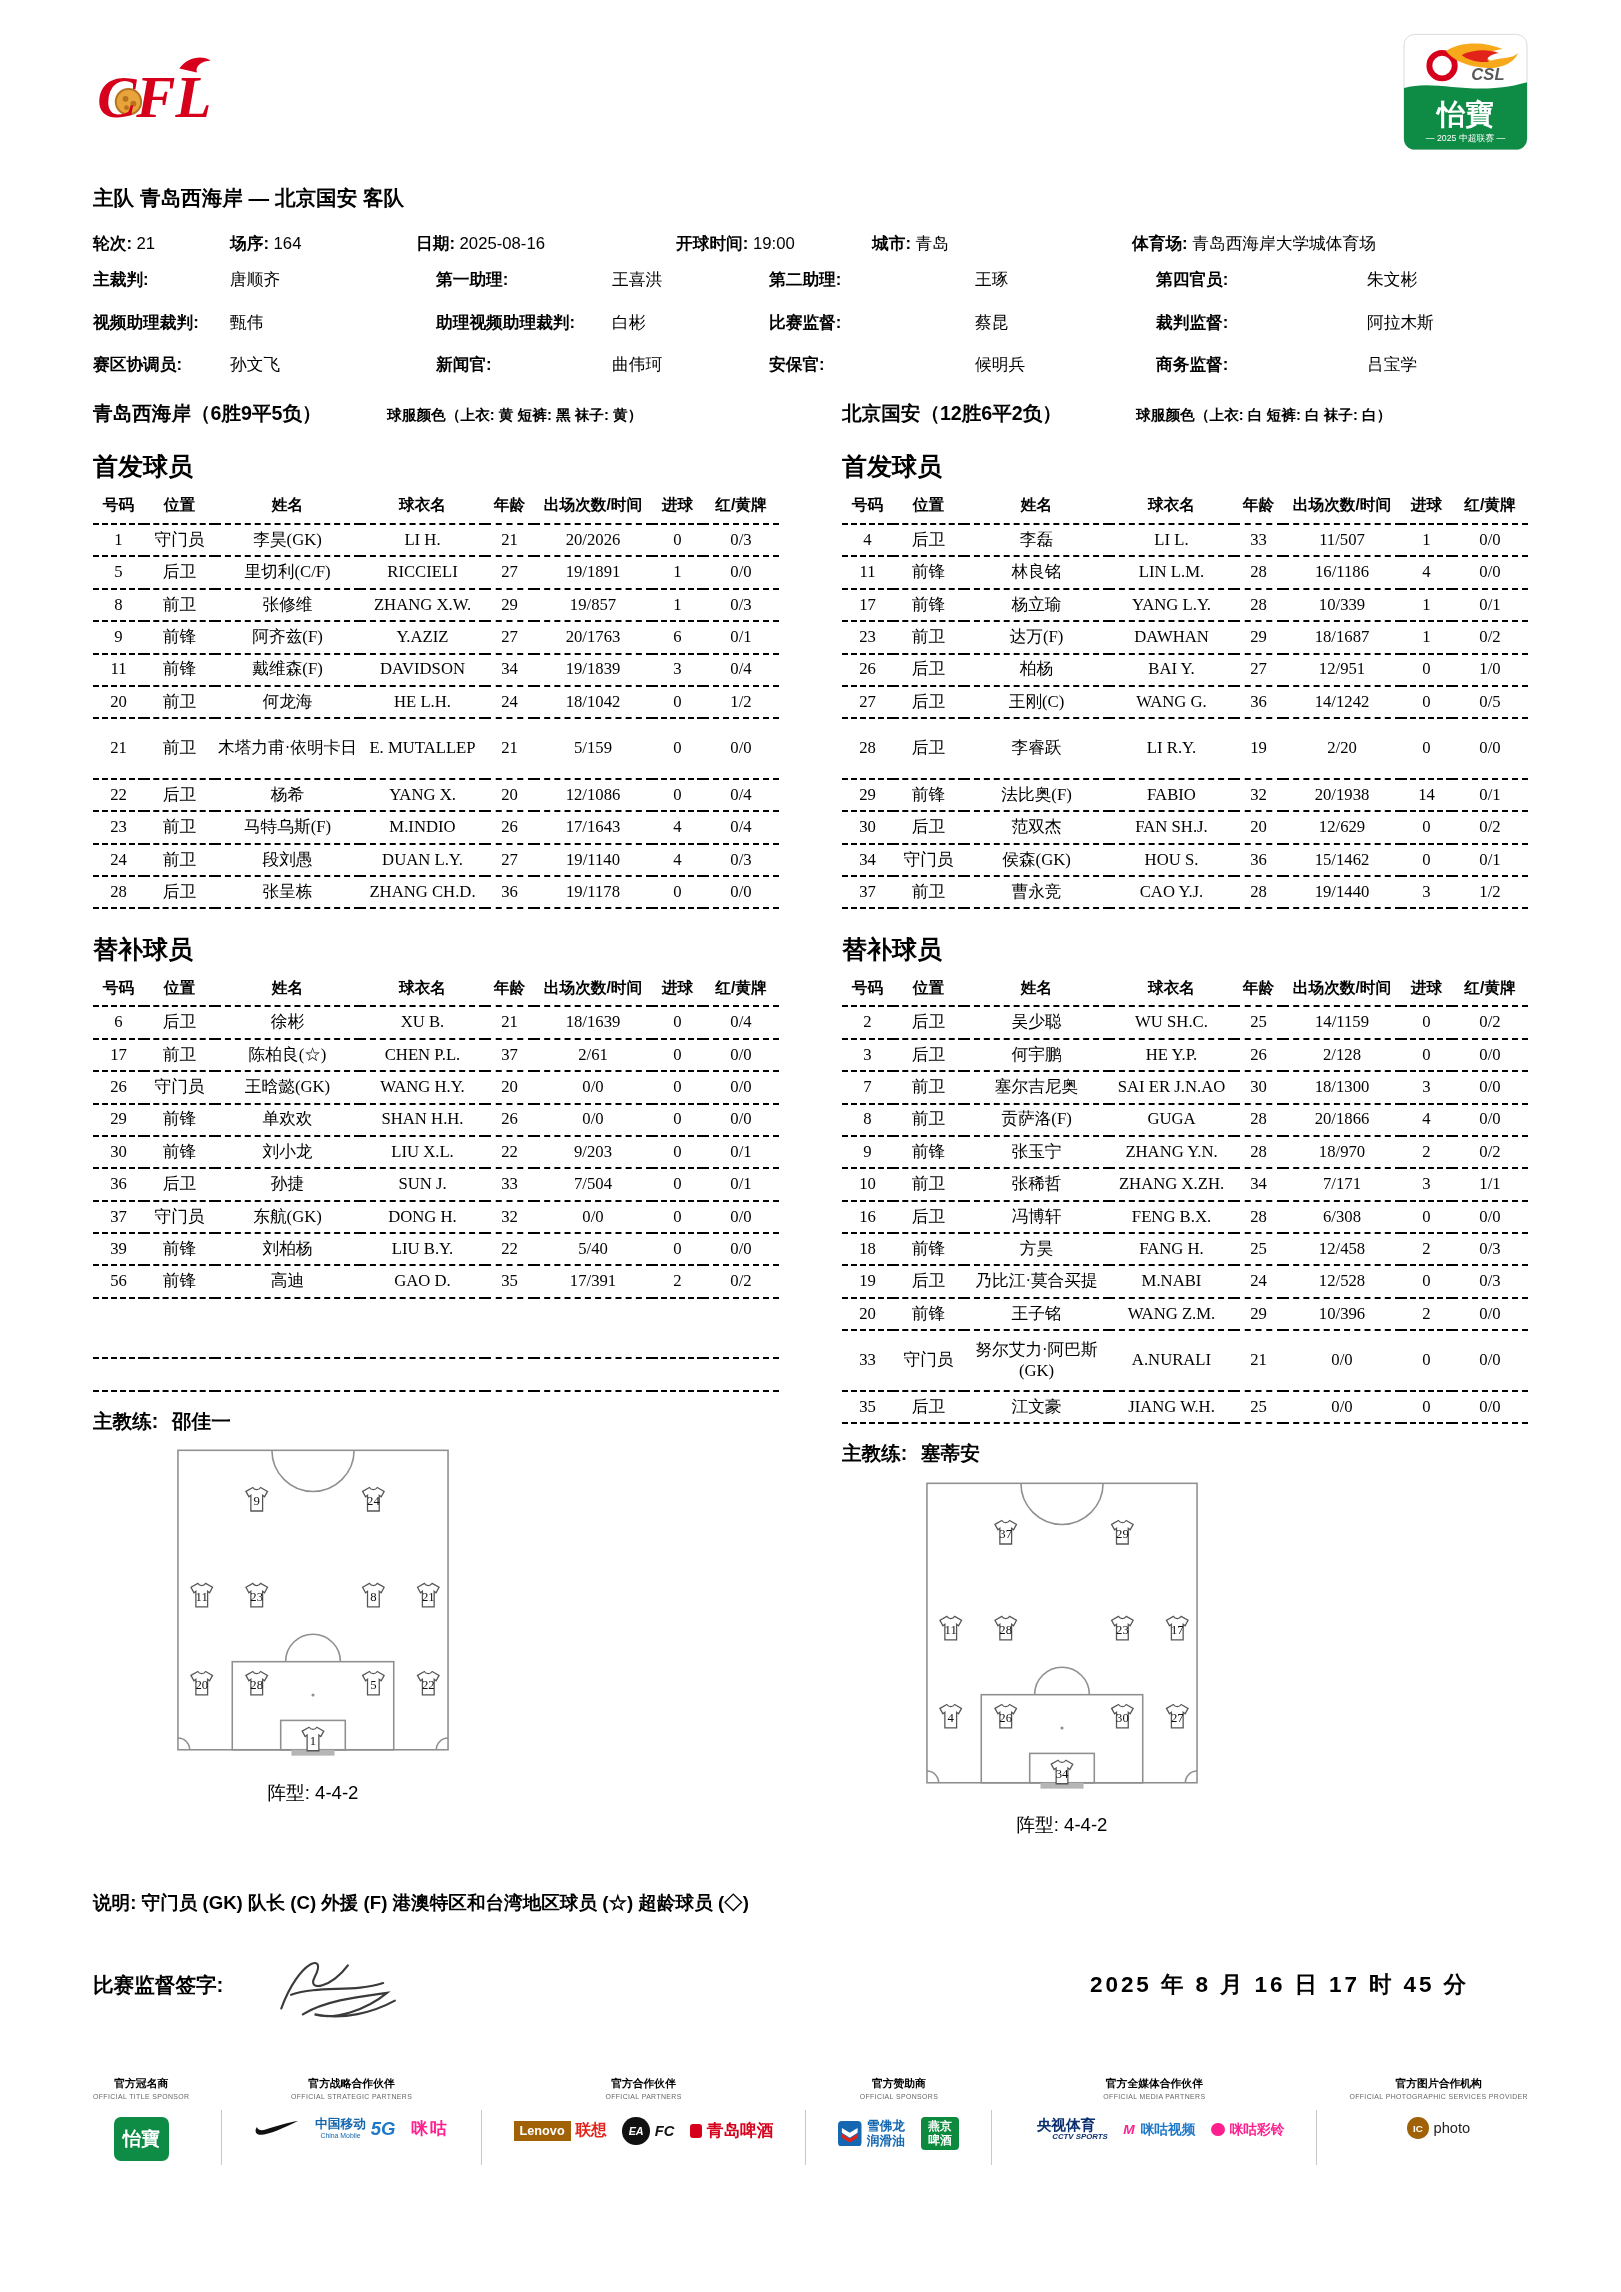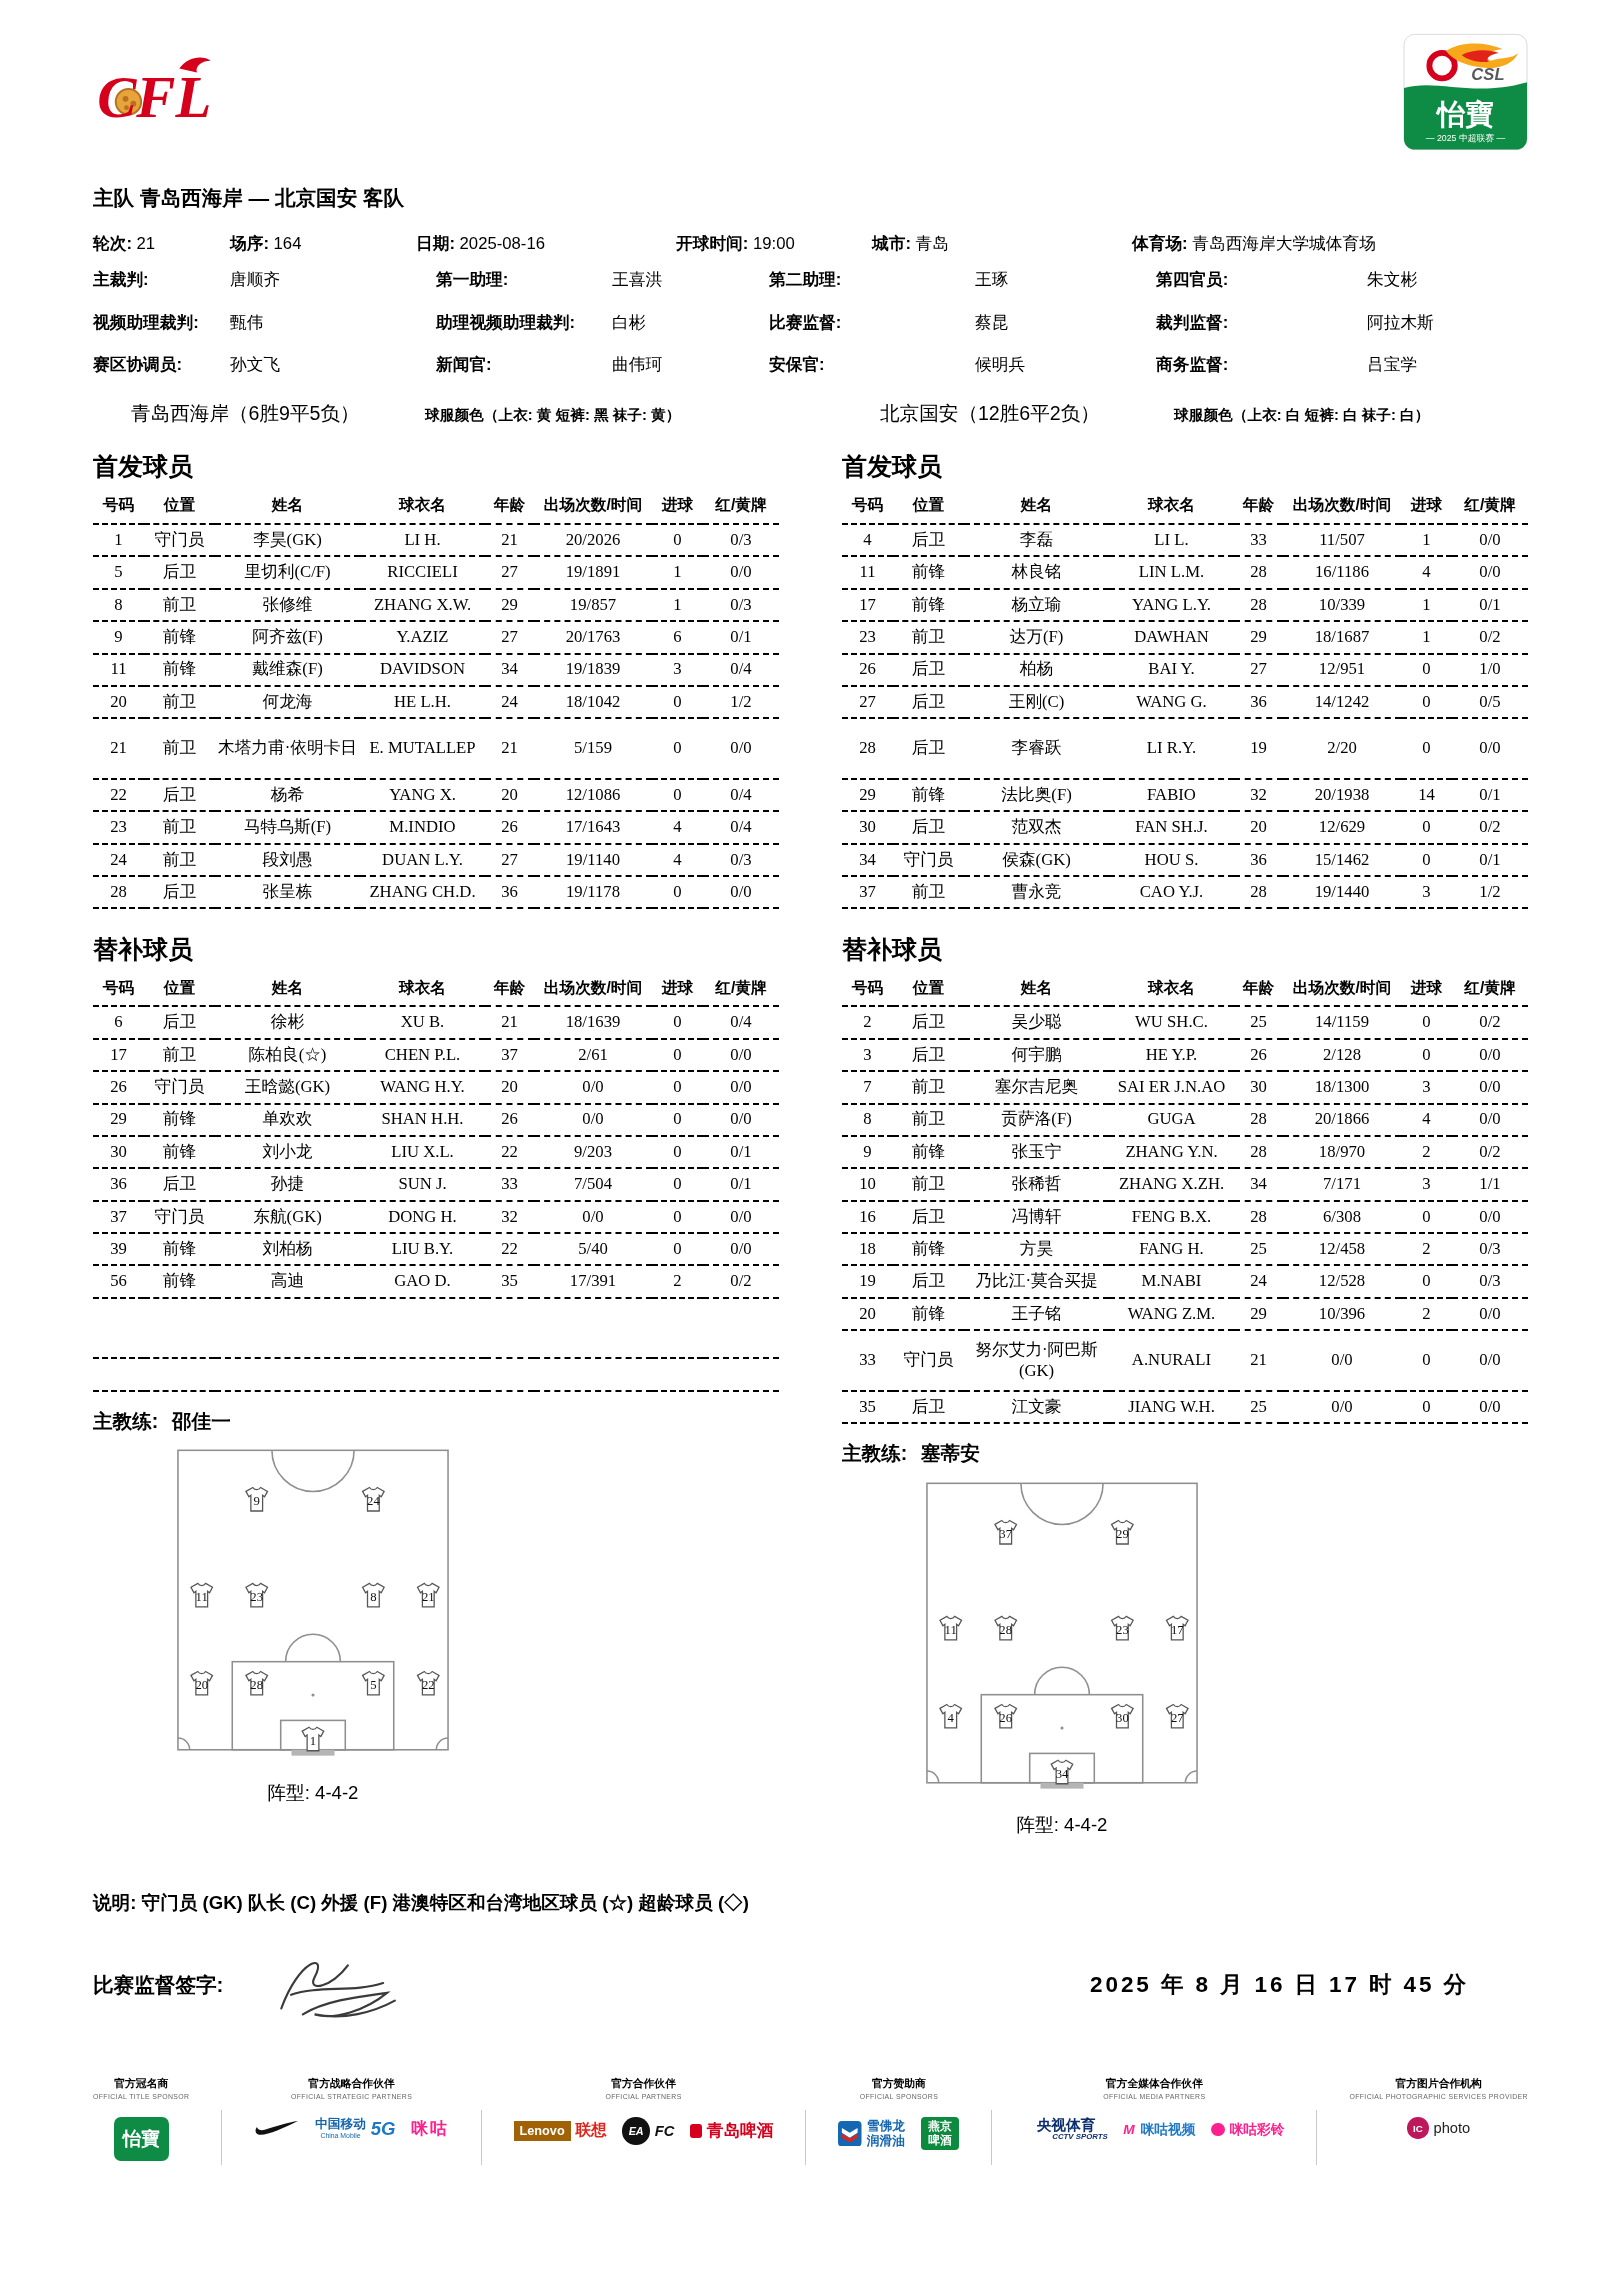--- a/index.html
+++ b/index.html
@@ -15,21 +15,21 @@
   .info-grid{display:grid;grid-template-columns:137px 186px 260px 196px 260px 1fr;
              margin-top:19.6px;font-size:16.7px;}
   .officials{display:grid;grid-template-columns:137px 206px 176px 157px 206px 181px 211px 1fr;
              margin-top:13.7px;font-size:16.7px;row-gap:19.6px;}
   .lbl{font-weight:bold;}
   .val{font-weight:normal;}
   .info-grid .val,.officials .val{font-family:"Liberation Sans",sans-serif;}
   
   .teams{display:grid;grid-template-columns:686px 686px;column-gap:63px;margin-top:23.5px;}
   .team-head{display:flex;align-items:baseline;}
-  .t-name{font-size:19.6px;font-weight:normal;width:294px;margin-left:38px;}
+  .t-name{font-size:19.6px;font-weight:bold;width:294px;}
   .t-kit{font-size:14.7px;font-weight:bold;}
   .sec-label{font-size:25px;font-weight:bold;margin:23.5px 0 7.8px;}
   table{width:100%;border-collapse:collapse;table-layout:fixed;
         font-family:"Liberation Serif","DejaVu Serif",serif;font-size:16.7px;}
   thead th{font-family:"Liberation Sans",sans-serif;font-weight:bold;font-size:15.7px;
            padding:3.9px 0 6.9px;border-bottom:2.9px dashed #000;}
   td{text-align:center;padding:4.9px 2px;border-bottom:2.9px dashed #000;line-height:20.6px;
      overflow-wrap:break-word;}
   tr.tall td{padding:7.8px 2px;height:43px;vertical-align:middle;}
   .coach{margin-top:15.7px;font-size:19.6px;font-weight:bold;}
@@ -67,21 +67,21 @@
   .chv-txt{color:#1467b0;font-size:12.7px;line-height:1.15;text-align:left;}
   .yj{background:#0c8a3e;color:#fff;border-radius:3.9px;padding:2.9px 4.9px;font-size:11.8px;
       line-height:1.15;width:29px;white-space:normal;text-align:center;}
   .cctv-col{display:inline-flex;flex-direction:column;align-items:center;color:#0b2e6e;line-height:1.1;}
   .cc-cn{font-size:14.7px;}
   .cc-en{font-size:7.8px;font-style:italic;padding-left:28px;}
   .mgv{color:#1e78c8;font-size:13.7px;}
   .mgv-m{color:#ff1f8f;font-size:13.7px;font-style:italic;margin-right:1px;}
   .mgm{color:#ff1f8f;font-size:13.7px;}
   .mgm-dot{width:13.7px;height:13.7px;border-radius:50%;background:#ff1f8f;display:inline-block;}
-  .ic-circ{width:21.6px;height:21.6px;background:#be185d;color:#fff;border-radius:50%;
+  .ic-circ{width:21.6px;height:21.6px;background:#a16207;color:#fff;border-radius:50%;
            display:inline-flex;align-items:center;justify-content:center;font-size:9.8px;}
   .ic-txt{color:#222;font-size:14.7px;font-weight:normal;}
 </style>
 </head>
 <body>
 
 <div class="page">
 
   <div class="hdr">
     <svg width="157" height="90" viewBox="0 0 160 92">

